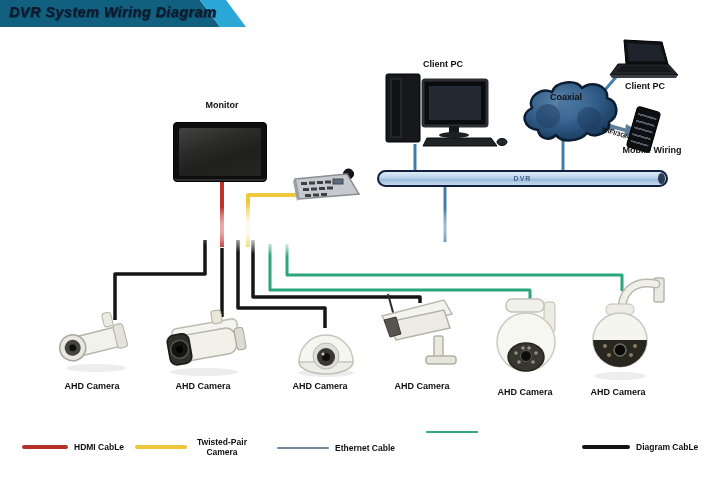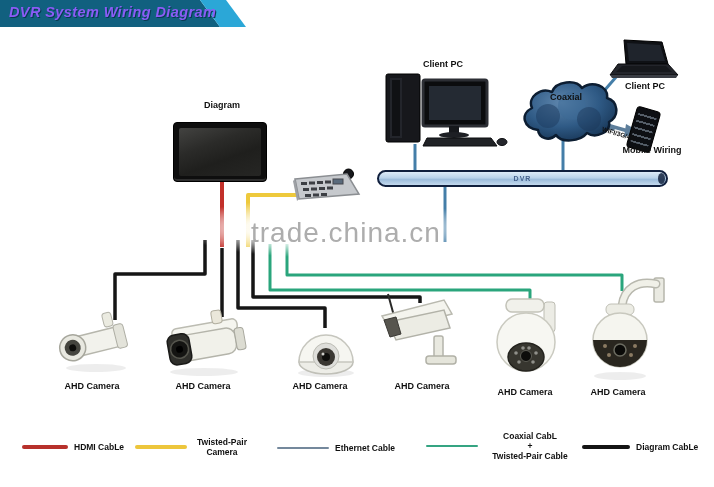--- a/index.html
+++ b/index.html
@@ -6,21 +6,21 @@
   #stage{
     position:relative;width:714px;height:487px;background:#ffffff;
     font-family:"Liberation Sans", sans-serif;overflow:hidden;
   }
   
   .banner-dark{position:absolute;left:0;top:0;width:222px;height:27px;
     clip-path:polygon(0 0,200px 0,220px 27px,0 27px);z-index:7;}
   .banner-accent{position:absolute;left:0;top:0;width:250px;height:27px;
     clip-path:polygon(200px 0,226px 0,246px 27px,220px 27px);z-index:7;}
   .banner-title{position:absolute;left:9px;top:4px;z-index:8;
-    font-size:14.5px;font-weight:bold;font-style:italic;color:#8b5cf6;
+    font-size:14.5px;font-weight:bold;font-style:italic;color:#0f172a;
     letter-spacing:.4px;text-shadow:1px 1px 0 #083a52;white-space:nowrap;}
   
   #wires{position:absolute;left:0;top:0;z-index:1;}
   .dev{position:absolute;z-index:4;}
   .lbl{position:absolute;z-index:6;font-weight:bold;font-size:9px;color:#101010;
     text-align:center;line-height:1.15;}
   
   #whitewash{position:absolute;left:178px;top:198px;width:302px;height:60px;z-index:2;
     background:radial-gradient(closest-side,rgba(255,255,255,.98),rgba(255,255,255,.92) 55%,rgba(255,255,255,0) 100%);}
   #watermark{position:absolute;left:251px;top:217px;z-index:3;font-size:28px;
@@ -76,21 +76,20 @@
     <polyline points="205,240 205,274 115,274 115,320" fill="none" stroke-width="3.5" stroke-linejoin="round" style="stroke: rgb(22, 22, 22);"></polyline>
     <polyline points="222,248 222,317" fill="none" stroke-width="3.5" style="stroke: rgb(22, 22, 22);"></polyline>
     <polyline points="238,240 238,308 325,308 325,328" fill="none" stroke-width="3.5" stroke-linejoin="round" style="stroke: rgb(22, 22, 22);"></polyline>
     <polyline points="253,240 253,297 420,297 420,303" fill="none" stroke-width="3.5" stroke-linejoin="round" style="stroke: rgb(22, 22, 22);"></polyline>
 
     <polyline points="270,244 270,290 530,290 530,307" fill="none" stroke-width="3" stroke-linejoin="round" style="stroke: rgb(42, 165, 124);"></polyline>
     <polyline points="287,244 287,275 622,275 622,291" fill="none" stroke-width="3" stroke-linejoin="round" style="stroke: rgb(42, 165, 124);"></polyline>
   </svg>
 
   <div id="whitewash"></div>
-  <div id="watermark">trade.china.cn</div>
 
   <div class="dev" style="left:173px;top:122px;width:94px;height:60px">
     <div class="mon-outer">
       <div class="mon-screen"></div>
     </div>
   </div>
 
   <div class="dev" style="left:383px;top:66px">
     <svg width="125" height="84" viewBox="0 0 125 84">
       <rect x="3" y="8" width="34" height="68" rx="2" fill="#17181c" stroke="#000"></rect>
@@ -243,21 +242,21 @@
       <circle cx="42" cy="64" r="27" fill="#f5f5ef" stroke="#c8c8be" stroke-width="1.5"></circle>
       <path d="M 15,64 A 27 27 0 0 0 69,64 Z" fill="#29261f"></path>
       <circle cx="27" cy="70" r="2" fill="#8a7a62"></circle>
         <circle cx="57" cy="70" r="2" fill="#8a7a62"></circle>
       <circle cx="31" cy="79" r="2" fill="#8a7a62"></circle>
         <circle cx="53" cy="79" r="2" fill="#8a7a62"></circle>
       <circle cx="42" cy="74" r="6" fill="#0a0a08" stroke="#6b6b60" stroke-width="1.5"></circle>
     </svg>
   </div>
 
-  <div class="lbl" style="left:182px;top:100px;width:80px">Diagram</div>
+  <div class="lbl" style="left:182px;top:100px;width:80px">Monitor</div>
   <div class="lbl" style="left:403px;top:59px;width:80px">Client PC</div>
   <div class="lbl" style="left:526px;top:92px;width:80px;z-index:6">Coaxial</div>
   <div class="lbl" style="left:605px;top:81px;width:80px">Client PC</div>
   <div class="lbl" style="left:608px;top:145px;width:88px">Mobile Wiring</div>
   <div class="lbl" style="left:589px;top:121px;width:62px;font-size:6.5px;transform:rotate(17deg);transform-origin:left center">WIFI/3G/4G</div>
 
   <div class="lbl" style="left:52px;top:381px;width:80px">AHD Camera</div>
   <div class="lbl" style="left:163px;top:381px;width:80px">AHD Camera</div>
   <div class="lbl" style="left:280px;top:381px;width:80px">AHD Camera</div>
   <div class="lbl" style="left:382px;top:381px;width:80px">AHD Camera</div>
@@ -272,22 +271,19 @@
     <div class="legend-line" style="width: 52px; background: rgb(237, 198, 60); height: 4px;"></div>
     <div class="legend-label c" style="width:58px">Twisted-Pair
 Camera</div>
   </div>
   <div class="legend-item" style="left:277px;top:443px">
     <div class="legend-line" style="width: 52px; background: rgb(116, 136, 156); height: 2px;"></div>
     <div class="legend-label">Ethernet Cable</div>
   </div>
   <div class="legend-item" style="left:426px;top:431px">
     <div class="legend-line" style="width: 52px; background: rgb(53, 164, 130); height: 2px;"></div>
-    <div class="legend-label c" style="width:92px">Coaxial CabL
-+
-Twisted-Pair Cable</div>
   </div>
   <div class="legend-item" style="left:582px;top:442px">
     <div class="legend-line" style="width: 48px; background: rgb(20, 20, 20); height: 4px;"></div>
     <div class="legend-label">Diagram CabLe</div>
   </div>
 
 </div>
 
 </body></html>

